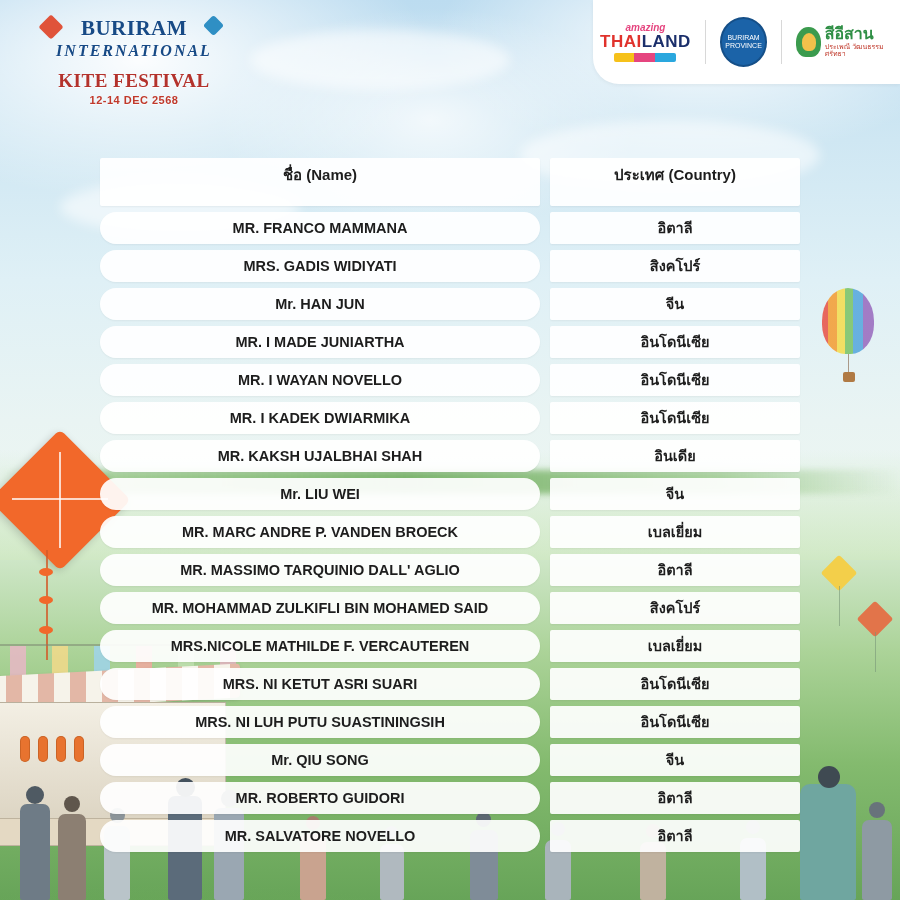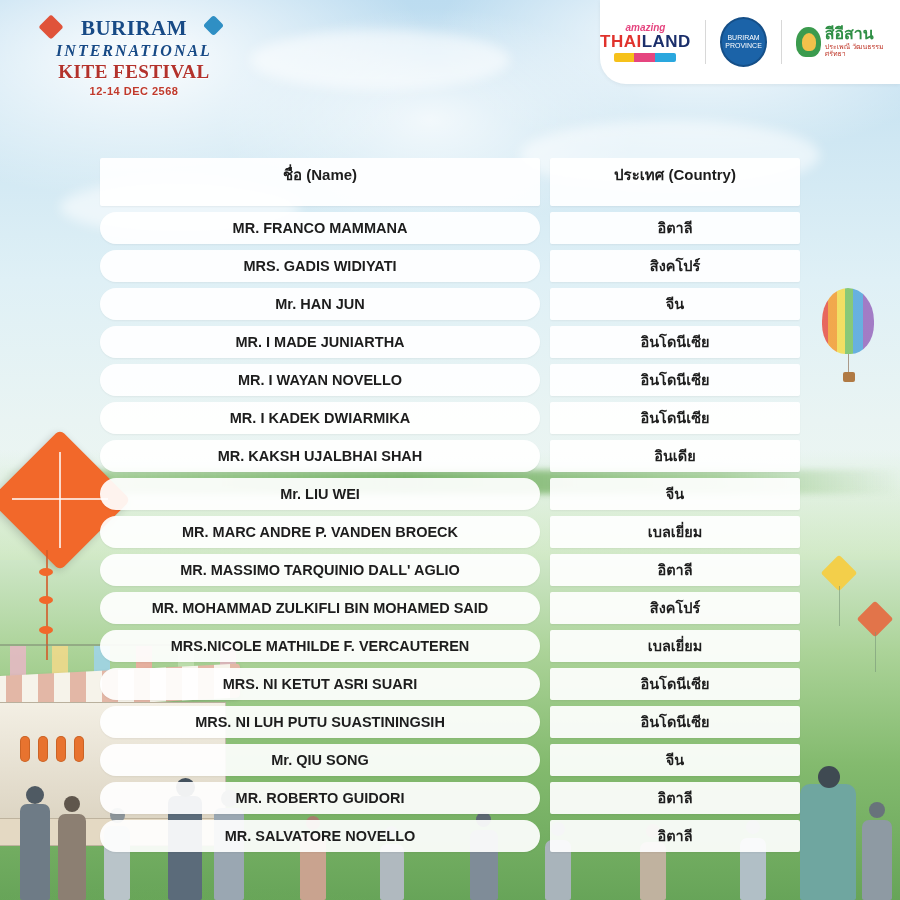--- a/index.html
+++ b/index.html
@@ -96,31 +96,32 @@
   .sk-tail{position:absolute;left:13px;top:26px;width:1px;height:40px;background:rgba(120,150,120,.6);}
 
   
   .logo{position:absolute;left:34px;top:16px;width:200px;height:110px;text-align:center;}
   .logo-line1,.logo-line2,.logo-line3,.logo-line4{
     color:#174a86;font-weight:bold;letter-spacing:.5px;
     text-shadow:0 1px 0 rgba(255,255,255,.7);
   }
   .logo-line1{font-size:21px;font-family:"Liberation Serif",serif;}
   .logo-line2{font-size:16px;font-family:"Liberation Serif",serif;margin-top:1px;letter-spacing:2px;font-style:italic;}
-  .logo-line3{font-size:19px;color:#b3322c;font-family:"Liberation Serif",serif;margin-top:1px;}
+  .logo-line3{font-size:19px;color:#b3322c;font-family:"Liberation Serif",serif;margin-top:10px;}
   .logo-line4{font-size:11px;color:#c0392b;margin-top:2px;letter-spacing:.5px;}
   .logo-kite{position:absolute;left:8px;top:2px;width:26px;height:26px;}
   .logo-kite2{position:absolute;right:6px;top:2px;width:22px;height:22px;}
 
   
   .sponsors{
     position:absolute;right:0;top:0;width:300px;height:84px;
     background:#ffffff;border-radius:0 0 0 26px;
     display:flex;align-items:center;justify-content:center;gap:14px;
     box-shadow:0 1px 4px rgba(0,0,0,.06);
+    padding-left:7px;
   }
   .thai-logo{text-align:center;line-height:1;}
   .thai-amazing{color:#e5457f;font-size:10px;font-style:italic;font-weight:bold;}
   .thai-word{font-size:17px;font-weight:bold;color:#1b2f6b;letter-spacing:.5px;}
   .thai-word .t-red{color:#e0322c;}
   .thai-word .t-blue{color:#1b2f6b;}
   .thai-bar{margin:3px auto 0;width:62px;height:9px;
     background:linear-gradient(90deg,#f6c11a 0 33%,#e5457f 33% 66%,#2aa7de 66% 100%);
     border-radius:2px;}
   .divider{width:1px;height:44px;background:#d8d8d8;}

